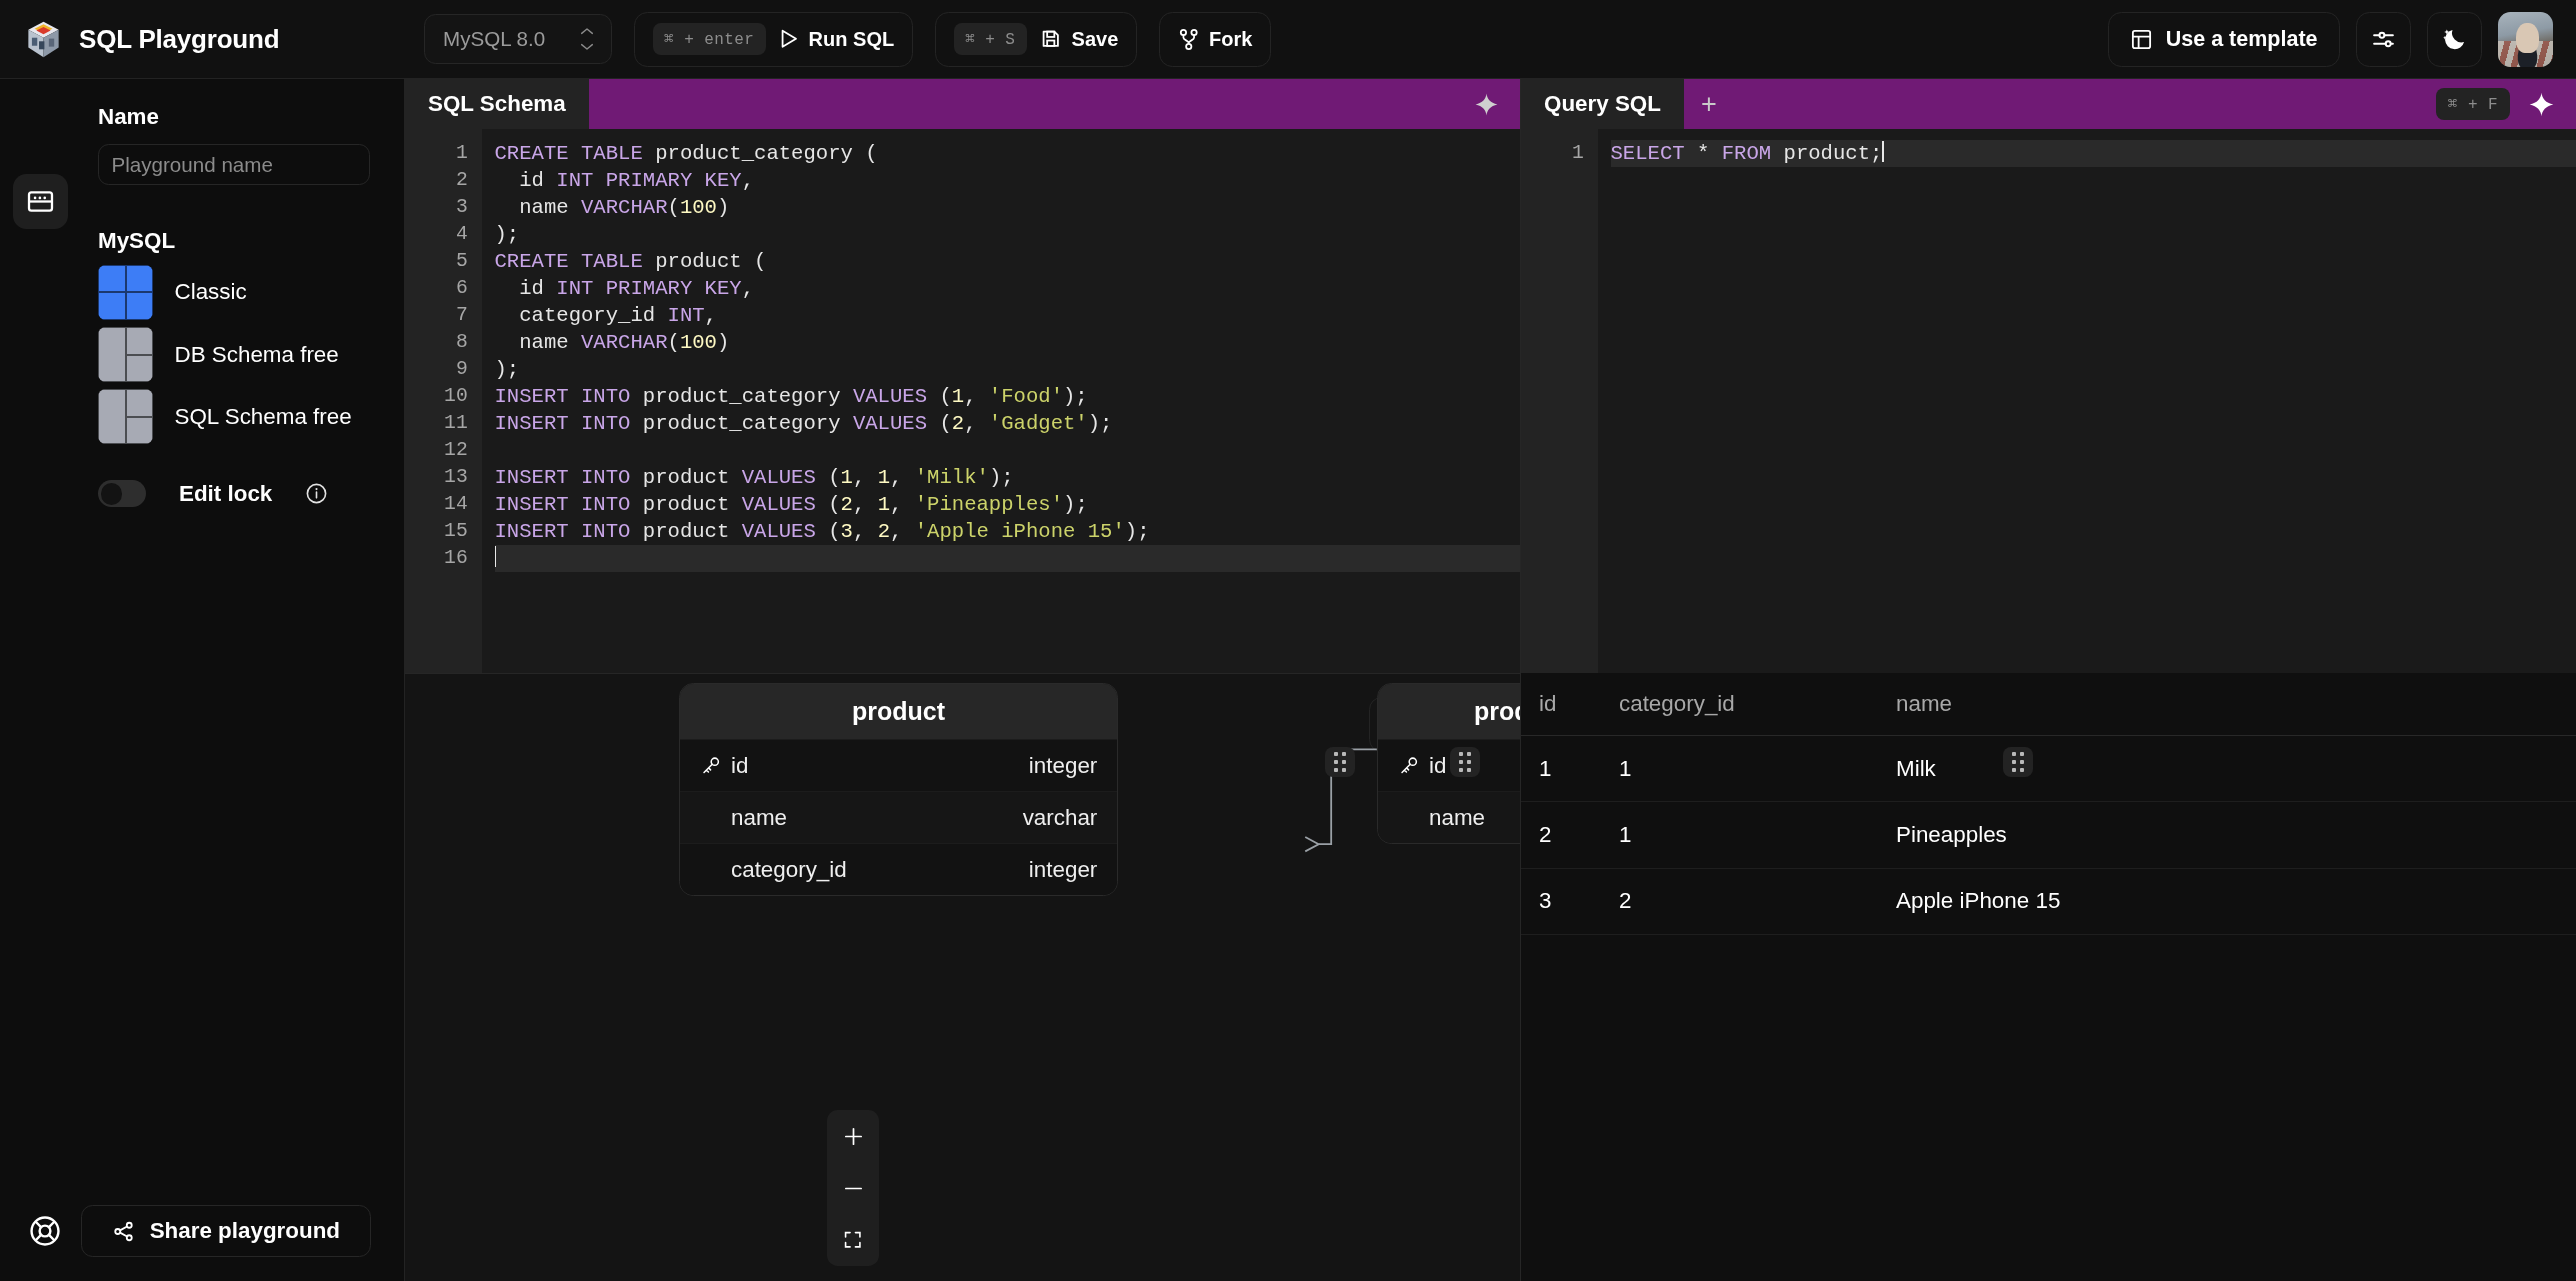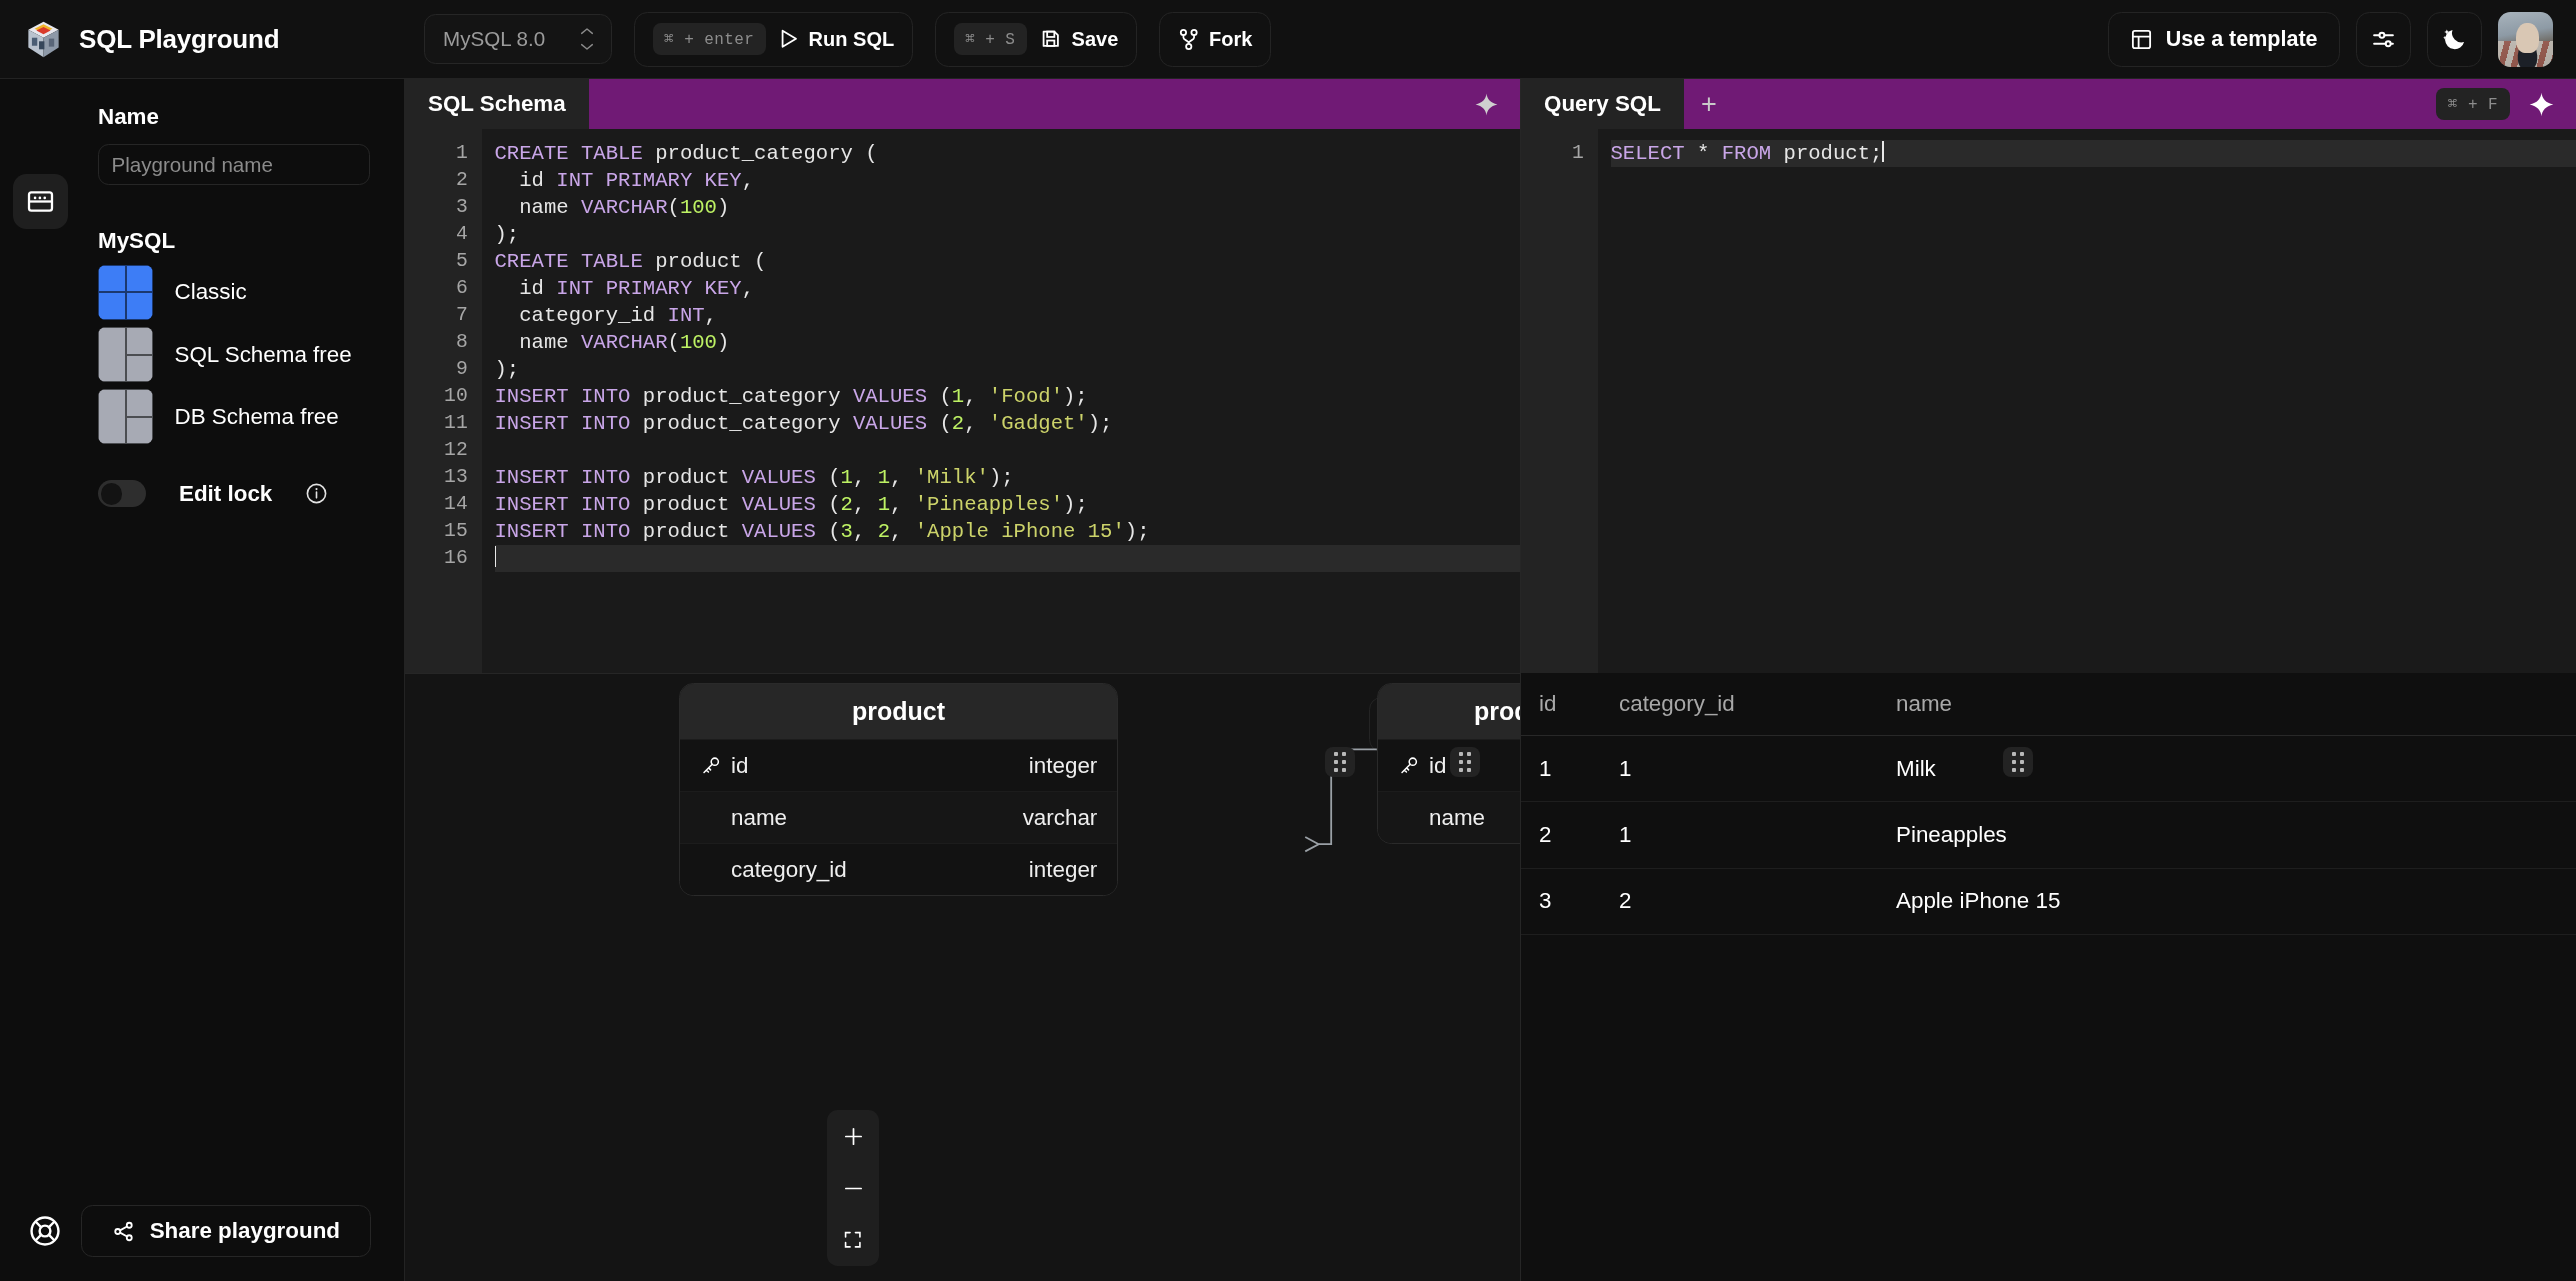--- a/index.html
+++ b/index.html
@@ -162,21 +162,21 @@
     text-align: right; padding-right: 14.3px; line-height: 27px;
     user-select: none;
   }
   .code {
     flex: 1 1 auto; padding: 10.7px 0 0 12.5px;
     font-family: "Liberation Mono", monospace; font-size: 20.6px; line-height: 27px;
     white-space: pre; color: #e6e6e6; overflow: hidden;
   }
   .code .ln { height: 27px; }
   .k { color: #c9a6e8; }
-  .n { color: #bef264; }
+  .n { color: #fef9c3; }
   .s { color: #ccd36a; }
   .p { color: #e6e6e6; }
   .cursor-line { background: #2a2a2a; }
   .caret { display:inline-block; width:1.8px; height:21.5px; background:#e8e8e8; vertical-align:-3.6px; }
 
   
   .diagram {
     flex: 1 1 auto; position: relative; background: #141414;
     border-top: 0.9px solid #262626; min-height: 0; overflow: hidden;
   }
@@ -376,30 +376,30 @@
             </span>
             <span class="layout-name">Classic</span>
           </div>
 
           <div class="layout-item">
             <span class="lt" style="background:#a7aab4;grid-template-columns:1fr 1fr;grid-template-rows:1fr 1fr">
               <div style="grid-row:1/3"></div>
                 <div></div>
                 <div></div>
             </span>
-            <span class="layout-name">SQL Schema free</span>
+            <span class="layout-name">DB Schema free</span>
           </div>
 
           <div class="layout-item">
             <span class="lt" style="background:#a7aab4;grid-template-columns:1fr 1fr;grid-template-rows:1fr 1fr">
               <div style="grid-row:1/3"></div>
                 <div></div>
                 <div></div>
             </span>
-            <span class="layout-name">DB Schema free</span>
+            <span class="layout-name">SQL Schema free</span>
           </div>
         </div>
 
         <div class="editlock-row">
           <span class="switch"></span>
           <span class="editlock-label">Edit lock</span>
           <span class="icon">
             <svg width="23" height="23" viewBox="0 0 24 24" fill="none" stroke="#e2e2e2" stroke-width="1.7">
               <circle cx="12" cy="12" r="9.5"></circle>
                 <path d="M12 10.5v6" stroke-linecap="round"></path>

